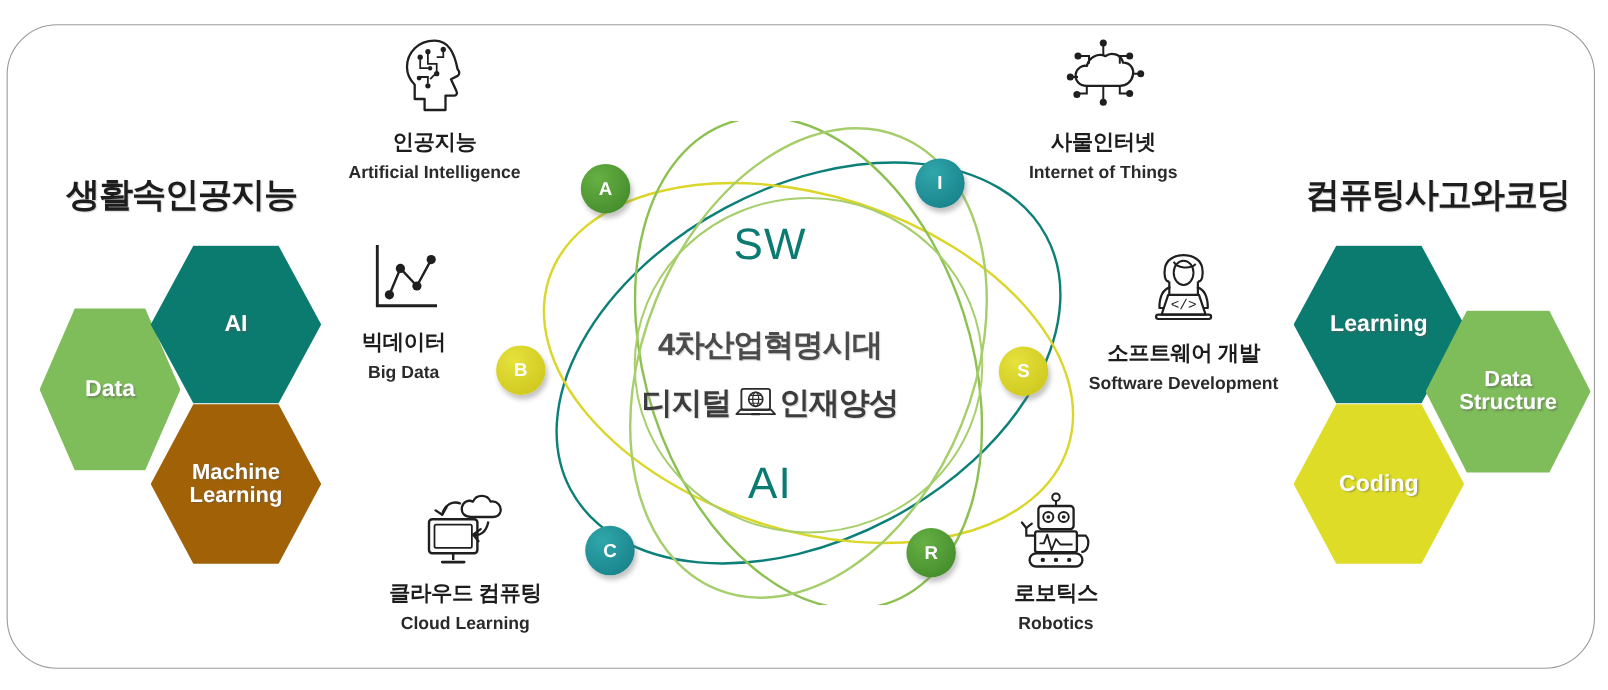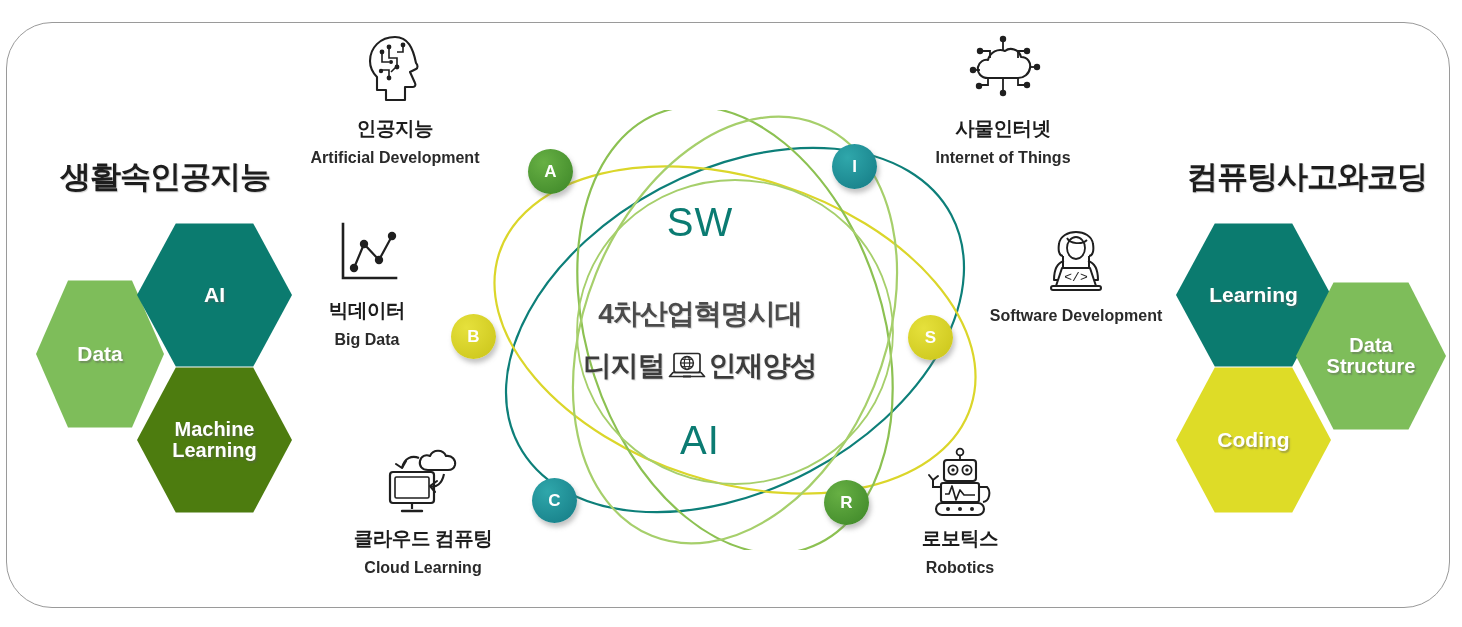--- a/index.html
+++ b/index.html
@@ -84,21 +84,21 @@
 
 <div class="sec-title" id="title-left">생활속인공지능</div>
 
 <div class="hexwrap">
   <div class="hex" id="hex-data" style="left:36px;top:279px;width:128px;height:150px;background:#7ebd5a;font-size:21px;">
     <span>Data</span>
   </div>
   <div class="hex" id="hex-ai" style="left:137px;top:222px;width:155px;height:146px;background:#0b7b6f;font-size:21px;">
     <span>AI</span>
   </div>
-  <div class="hex" id="hex-ml" style="left:137px;top:366px;width:155px;height:148px;background:#4d7c0f;font-size:20px;">
+  <div class="hex" id="hex-ml" style="left:137px;top:366px;width:155px;height:148px;background:#a16207;font-size:20px;">
     <span id="ml-label">Machine<br>Learning</span>
   </div>
 </div>
 
 <div class="sec-title" id="title-right">컴퓨팅사고와코딩</div>
 
 <div class="hexwrap">
   <div class="hex" id="hex-algorithm" style="left:1176px;top:222px;width:155px;height:146px;background:#0b7b6f;font-size:21px;">
     <span>Learning</span>
   </div>
@@ -180,21 +180,21 @@
           <circle cx="31" cy="15" r="2.4"></circle>
         <circle cx="45" cy="13" r="2.4"></circle>
           <circle cx="39" cy="35" r="2.4"></circle>
         <circle cx="31" cy="46" r="2.4"></circle>
           <circle cx="23" cy="39" r="2.2"></circle>
         <circle cx="33" cy="30" r="2"></circle>
       </g>
     </svg>
   </div>
   <div class="kr">인공지능</div>
-  <div class="en">Artificial Development</div>
+  <div class="en">Artificial Intelligence</div>
 </div>
 
 <div class="node" style="left:888px;top:30px;">
   <div class="ico">
     <svg width="86" height="74" viewBox="0 0 86 74">
       <path d="M28 44 C21 44 17 39 18 33 C19 28 24 25 28 26 C30 18 38 14 45 17 C50 13 59 15 61 23 C68 23 71 29 70 34 C69 40 64 44 58 44 Z" fill="none" stroke="#1f1f1f" stroke-width="2.1" stroke-linejoin="round"></path>
       <g stroke="#1f1f1f" stroke-width="1.8" fill="none">
         <path d="M43 16 L43 6"></path>
         <path d="M43 44 L43 58"></path>
         <path d="M30 24 L30 17 L22 17"></path>
@@ -245,20 +245,21 @@
       <ellipse cx="39" cy="20" rx="9" ry="11" fill="none" stroke="#1f1f1f" stroke-width="1.8"></ellipse>
       <path d="M26 28 L26 42" fill="none" stroke="#1f1f1f" stroke-width="2"></path>
       <path d="M52 28 L52 42" fill="none" stroke="#1f1f1f" stroke-width="2"></path>
       <path d="M27 33 C20 35 17 42 17 52 L23 52" fill="none" stroke="#1f1f1f" stroke-width="2" stroke-linejoin="round"></path>
       <path d="M51 33 C58 35 61 42 61 52 L55 52" fill="none" stroke="#1f1f1f" stroke-width="2" stroke-linejoin="round"></path>
       <path d="M25 40 H53 L59 58 H19 Z" fill="#fff" stroke="#1f1f1f" stroke-width="2" stroke-linejoin="round"></path>
       <text x="39" y="53" font-size="13" font-family="'Liberation Mono',monospace" text-anchor="middle" fill="#1f1f1f">&lt;/&gt;</text>
       <rect x="14" y="58" width="50" height="4" rx="2" fill="none" stroke="#1f1f1f" stroke-width="2"></rect>
     </svg>
   </div>
+  <div class="kr">소프트웨어 개발</div>
   <div class="en">Software Development</div>
 </div>
 
 <div class="node" style="left:308px;top:440px;">
   <div class="ico">
     <svg width="86" height="72" viewBox="0 0 86 72">
       <path d="M48 24 C42 24 39 20 40 15 C41 10 46 8 50 10 C53 3 63 3 66 10 C72 9 76 14 75 19 C74 23 71 24 68 24 Z" fill="none" stroke="#1f1f1f" stroke-width="2.1" stroke-linejoin="round"></path>
       <rect x="10" y="26" width="44" height="31" rx="3" fill="none" stroke="#1f1f1f" stroke-width="2.2"></rect>
       <rect x="15" y="31" width="34" height="21" rx="1.5" fill="none" stroke="#1f1f1f" stroke-width="1.6"></rect>
       <path d="M32 57 L32 63" stroke="#1f1f1f" stroke-width="2.2"></path>

